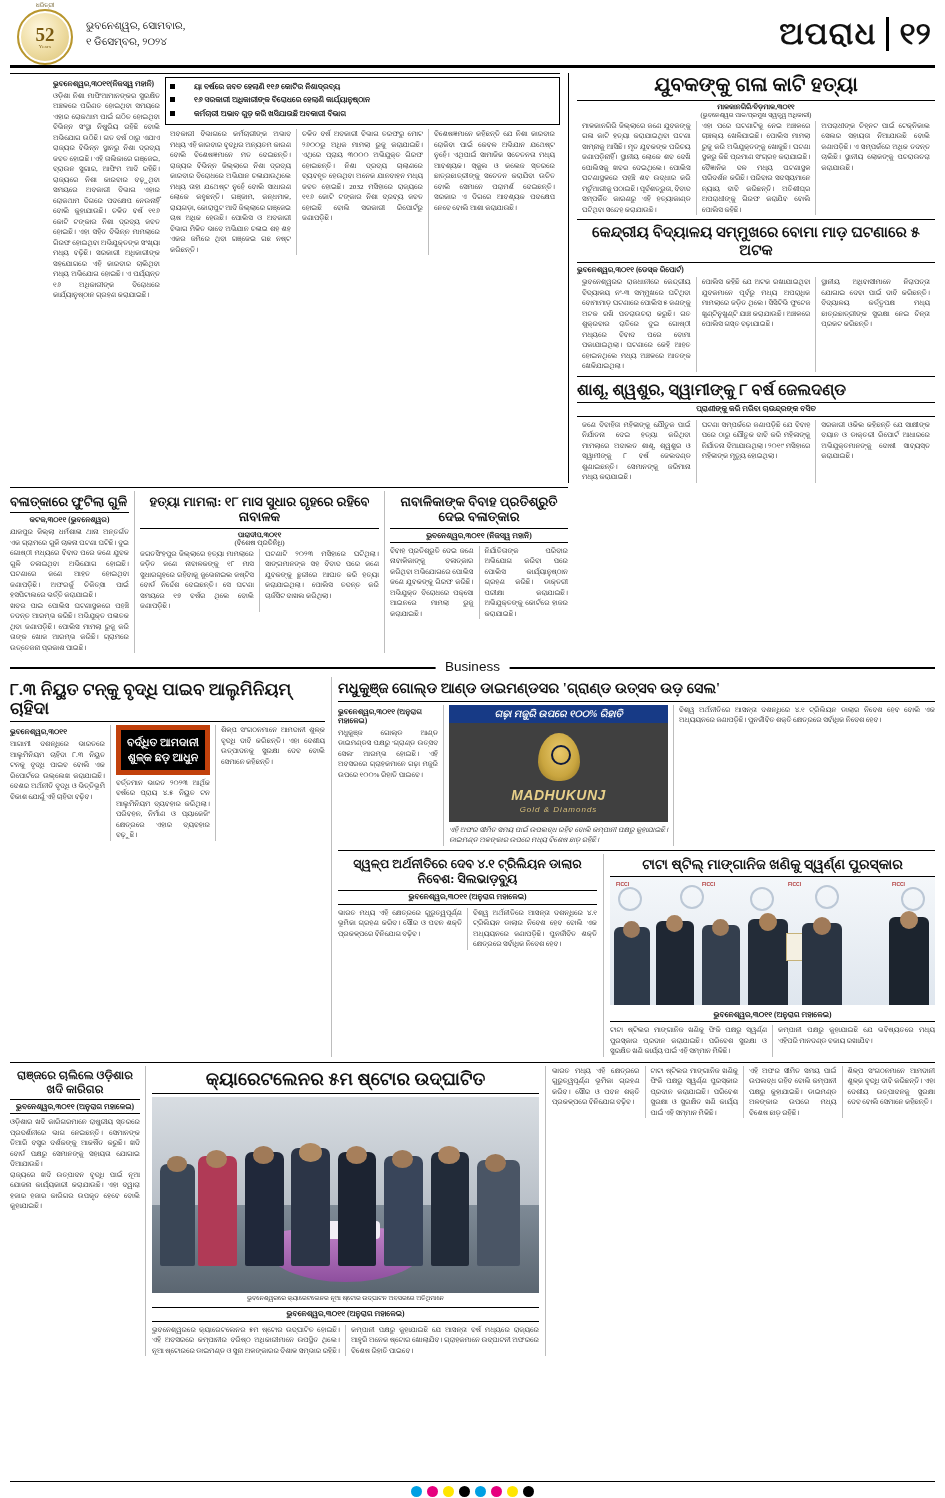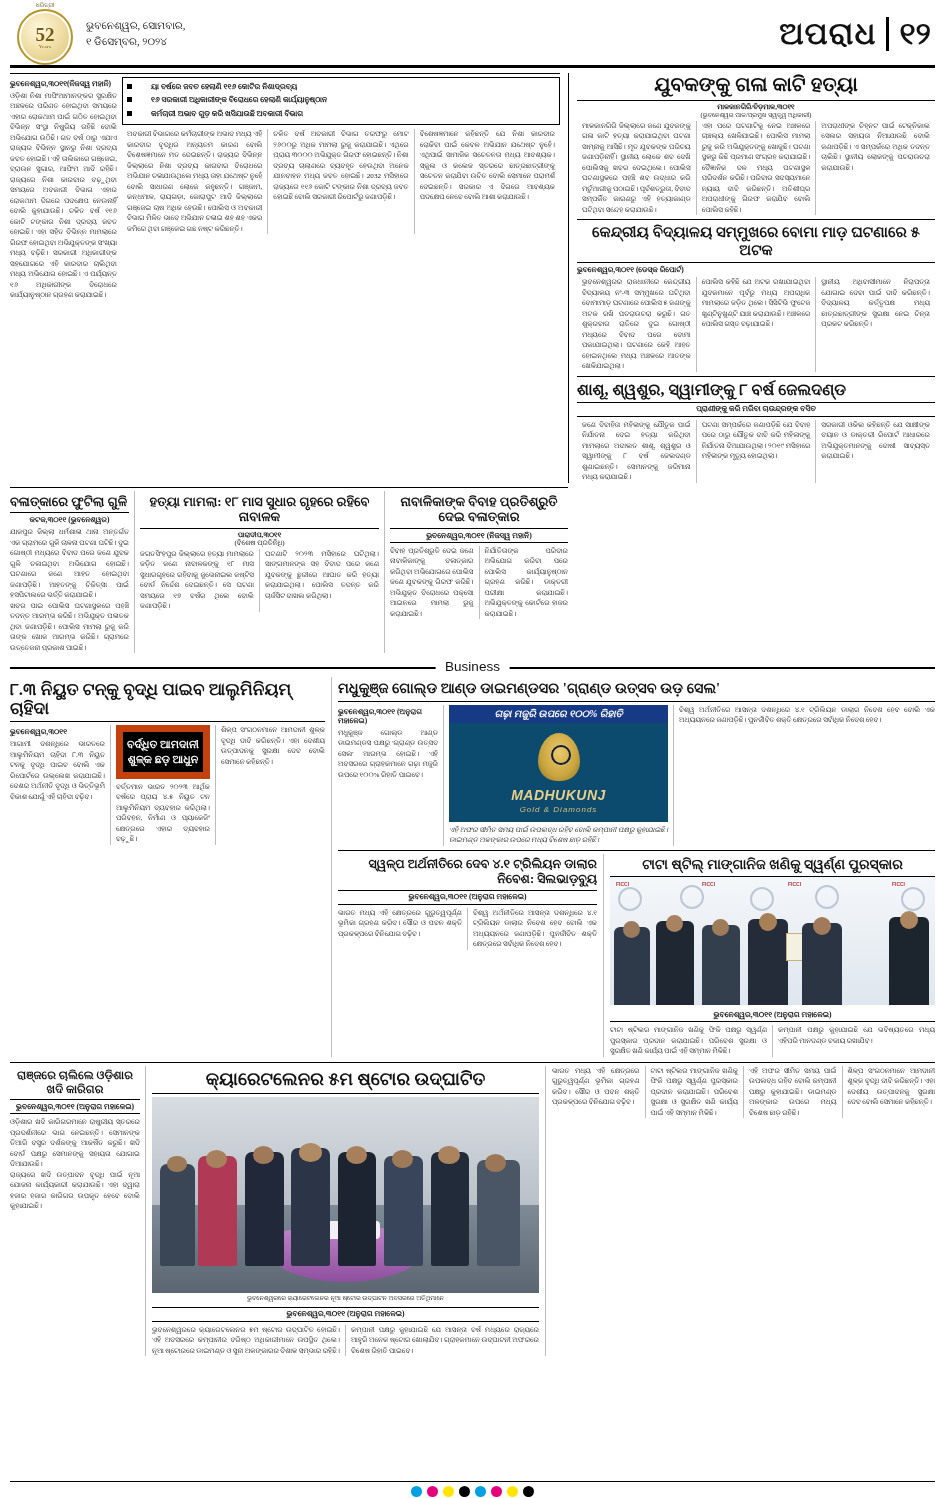--- a/index.html
+++ b/index.html
@@ -42,23 +42,23 @@
   .bullets span.sq{display:inline-block;width:5px;height:5px;background:#000;margin-top:3px;flex:0 0 auto;}
 
   .cols3{display:flex;}
   .cols3 > div{flex:1;padding:0 5px;}
 
   
   .business-band{position:relative;margin:6px 0 2px 0;height:16px;}
   .business-band .line{position:absolute;top:8px;left:0;right:0;border-top:2px solid #000;}
   .business-band .lbl{position:absolute;left:50%;top:0;transform:translateX(-50%);background:#fff;padding:0 10px;font-size:13.5px;font-family:"Liberation Sans",sans-serif;}
 
-  .adbox{border:7px solid #c2410c;background:#000;color:#fff;text-align:center;font-weight:bold;font-size:11px;line-height:1.35;padding:5px 3px;}
-
-  .madhu{background:#0c4a6e;color:#e6c96a;text-align:center;padding:10px 4px 8px 4px;}
+  .adbox{border:5px solid #c2410c;background:#000;color:#fff;text-align:center;font-weight:bold;font-size:11px;line-height:1.35;padding:5px 3px;}
+
+  .madhu{background:#404040;color:#e6c96a;text-align:center;padding:10px 4px 8px 4px;}
   .madhu .logo-m{width:42px;height:48px;margin:0 auto 6px auto;background:radial-gradient(ellipse at 50% 40%, #e9c96b 0%, #c9a53f 60%, #8c6f22 100%);border-radius:50% 50% 45% 45%/60% 60% 40% 40%;position:relative;}
   .madhu .logo-m:after{content:"";position:absolute;left:50%;top:12px;width:16px;height:16px;margin-left:-8px;border:2px solid #101b3d;border-radius:50%;}
   .madhu .m-name{font-size:14px;font-weight:bold;letter-spacing:.5px;color:#e8d08a;font-family:"Liberation Sans",sans-serif;}
   .madhu .m-sub{font-size:8px;letter-spacing:1px;color:#d9bf7b;font-family:"Liberation Sans",sans-serif;margin-top:2px;}
   .gold-strip{background:#173a86;color:#fff;text-align:center;font-size:10px;font-weight:bold;padding:3px 2px;}
 
   
   .photo{position:relative;overflow:hidden;background:#cdd3d8;}
   .caption{font-size:6.3px;text-align:center;padding:1px 2px;line-height:1.3;}
 
@@ -109,21 +109,21 @@
       <div class="bar"></div>
       <div class="pnum">୧୨</div>
     </div>
   </div>
 
   <div class="top">
 
     <div class="left-block">
       <div class="rule"></div>
       <div style="display:flex;margin-top:3px;">
-        <div style="width:112px;padding-right:5px;box-sizing:border-box;">
+        <div style="width:112px;padding-right:5px;box-sizing:border-box;margin-left:43px;">
           <div class="dateline">ଭୁବନେଶ୍ୱର,୩୦୧୧(ନିଜସ୍ୱ ମହାନି)</div>
           <div class="col-text">ଓଡ଼ିଶା ନିଶା ମାଫିଆମାନଙ୍କର ସୁରକ୍ଷିତ ଅଞ୍ଚଳରେ ପରିଣତ ହୋଇଥିବା ସମୟରେ ଏହାର ରୋକଥାମ ପାଇଁ ଗଠିତ ହୋଇଥିବା ବିଭିନ୍ନ ସଂସ୍ଥା ନିଷ୍କ୍ରିୟ ରହିଛି ବୋଲି ଅଭିଯୋଗ ଉଠିଛି। ଗତ ବର୍ଷ ଠାରୁ ଏଯାଏ ରାଜ୍ୟର ବିଭିନ୍ନ ସ୍ଥାନରୁ ନିଶା ଦ୍ରବ୍ୟ ଜବତ ହୋଇଛି। ଏହି ତାଲିକାରେ ଗଞ୍ଜେଇ, ବ୍ରାଉନ ସୁଗାର, ଆଫିମ ଆଦି ରହିଛି। ରାଜ୍ୟରେ ନିଶା କାରବାର ବଢ଼ୁଥିବା ସମୟରେ ଅବକାରୀ ବିଭାଗ ଏହାର ରୋକଥାମ ଦିଗରେ ପଦକ୍ଷେପ ନେଉନାହିଁ ବୋଲି କୁହାଯାଉଛି। ଚଳିତ ବର୍ଷ ୧୧୬ କୋଟି ଟଙ୍କାର ନିଶା ଦ୍ରବ୍ୟ ଜବତ ହୋଇଛି। ଏହା ସହିତ ବିଭିନ୍ନ ମାମଲାରେ ଗିରଫ ହୋଇଥିବା ଅଭିଯୁକ୍ତଙ୍କ ସଂଖ୍ୟା ମଧ୍ୟ ବଢ଼ିଛି। ସରକାରୀ ଅଧିକାରୀଙ୍କ ସହଯୋଗରେ ଏହି କାରବାର ଚାଲିଥିବା ମଧ୍ୟ ଅଭିଯୋଗ ହୋଇଛି। ଏ ପର୍ଯ୍ୟନ୍ତ ୧୬ ଅଧିକାରୀଙ୍କ ବିରୋଧରେ କାର୍ଯ୍ୟାନୁଷ୍ଠାନ ଗ୍ରହଣ କରାଯାଇଛି।</div>
         </div>
         <div style="flex:1;">
           <div class="bullets">
             <div>
                 <span class="sq"></span>
                 <span>ୟା ବର୍ଷରେ ଜବତ ହେଲାଣି ୧୧୬ କୋଟିର ନିଶାଦ୍ରବ୍ୟ</span>
               </div>
             <div>
@@ -185,21 +185,21 @@
       </div>
     </div>
   </div>
 
   <div class="rule" style="margin:4px 0 3px 0;width:558px;"></div>
   <div style="display:flex;width:558px;">
     <div style="width:124px;padding-right:5px;box-sizing:border-box;">
       <div class="head-4">ବଳାତ୍କାରେ ଫୁଟିଲା ଗୁଳି</div>
       <div class="rule"></div>
       <div class="dateline" style="text-align:center;">କଟକ,୩୦୧୧ (ଭୁବନେଶ୍ୱର)</div>
-      <div class="col-text">ଯାଜପୁର ଜିଲ୍ଲା ଧର୍ମଶାଳା ଥାନା ଅନ୍ତର୍ଗତ ଏକ ଗ୍ରାମରେ ଗୁଳି ଚାଳନା ଘଟଣା ଘଟିଛି। ଦୁଇ ଗୋଷ୍ଠୀ ମଧ୍ୟରେ ବିବାଦ ପରେ ଜଣେ ଯୁବକ ଗୁଳି ଚଳାଇଥିବା ଅଭିଯୋଗ ହୋଇଛି। ଘଟଣାରେ ଜଣେ ଆହତ ହୋଇଥିବା ଜଣାପଡ଼ିଛି। ଆହତଙ୍କୁ ଚିକିତ୍ସା ପାଇଁ ହସପିଟାଲରେ ଭର୍ତ୍ତି କରାଯାଇଛି।</div>
+      <div class="col-text">ଯାଜପୁର ଜିଲ୍ଲା ଧର୍ମଶାଳା ଥାନା ଅନ୍ତର୍ଗତ ଏକ ଗ୍ରାମରେ ଗୁଳି ଚାଳନା ଘଟଣା ଘଟିଛି। ଦୁଇ ଗୋଷ୍ଠୀ ମଧ୍ୟରେ ବିବାଦ ପରେ ଜଣେ ଯୁବକ ଗୁଳି ଚଳାଇଥିବା ଅଭିଯୋଗ ହୋଇଛି। ଘଟଣାରେ ଜଣେ ଆହତ ହୋଇଥିବା ଜଣାପଡ଼ିଛି। ଅଫରର୍କୁ ଚିକିତ୍ସା ପାଇଁ ହସପିଟାଲରେ ଭର୍ତ୍ତି କରାଯାଇଛି।</div>
       <div class="col-text">ଖବର ପାଇ ପୋଲିସ ଘଟଣାସ୍ଥଳରେ ପହଞ୍ଚି ତଦନ୍ତ ଆରମ୍ଭ କରିଛି। ଅଭିଯୁକ୍ତ ପଳାତକ ଥିବା ଜଣାପଡ଼ିଛି। ପୋଲିସ ମାମଲା ରୁଜୁ କରି ତାଙ୍କ ଖୋଜ ଆରମ୍ଭ କରିଛି। ଗ୍ରାମରେ ଉତ୍ତେଜନା ପ୍ରକାଶ ପାଇଛି।</div>
     </div>
     <div class="vline" style="width:250px;padding:0 5px;box-sizing:border-box;">
       <div class="head-4" style="text-align:center;font-size:13px;">ହତ୍ୟା ମାମଲା: ୧୮ ମାସ ସୁଧାର ଗୃହରେ ରହିବେ ନାବାଳକ</div>
       <div class="rule"></div>
       <div style="text-align:center;font-size:7px;font-weight:bold;margin:2px 0;">
         <div>ପାରାଦୀପ,୩୦୧୧</div>
         <div style="font-weight:normal;">(ବିଶେଷ ପ୍ରତିନିଧି)</div>
       </div>
       <div style="display:flex;">
@@ -263,21 +263,21 @@
           <div class="col-text" style="margin-top:3px;">ଏହି ଅଫର ସୀମିତ ସମୟ ପାଇଁ ଉପଲବ୍ଧ ରହିବ ବୋଲି କମ୍ପାନୀ ପକ୍ଷରୁ କୁହାଯାଇଛି। ଡାଇମଣ୍ଡ ଅଳଙ୍କାର ଉପରେ ମଧ୍ୟ ବିଶେଷ ଛାଡ଼ ରହିଛି।</div>
         </div>
         <div class="vline" style="flex:1;padding-left:5px;box-sizing:border-box;">
           <div class="col-text">ବିଶ୍ୱ ଅର୍ଥନୀତିରେ ଆସନ୍ତା ଦଶନ୍ଧିରେ ୪.୧ ଟ୍ରିଲିୟନ ଡାଲାର ନିବେଶ ହେବ ବୋଲି ଏକ ଅଧ୍ୟୟନରେ ଜଣାପଡ଼ିଛି। ପୁନର୍ଜୀବିତ ଶକ୍ତି କ୍ଷେତ୍ରରେ ସର୍ବାଧିକ ନିବେଶ ହେବ।</div>
         </div>
       </div>
 
       <div class="rule" style="margin:4px 0 3px 0;"></div>
       <div style="display:flex;">
         <div style="width:265px;padding-right:6px;box-sizing:border-box;">
-          <div class="head-4" style="text-align:right;font-size:12.5px;">ସ୍ୱଳ୍ପ ଅର୍ଥନୀତିରେ ଦେବ ୪.୧ ଟ୍ରିଲିୟନ ଡାଲାର ନିବେଶ: ସିଲଭାଡ଼ବ୍ୟୁ</div>
+          <div class="head-4" style="text-align:center;font-size:12.5px;">ସ୍ୱଳ୍ପ ଅର୍ଥନୀତିରେ ଦେବ ୪.୧ ଟ୍ରିଲିୟନ ଡାଲାର ନିବେଶ: ସିଲଭାଡ଼ବ୍ୟୁ</div>
           <div class="byline">ଭୁବନେଶ୍ୱର,୩୦୧୧ (ଅନୁରାଗ ମହାଳେଇ)</div>
           <div style="display:flex;">
             <div class="col-text" style="flex:1;padding-right:5px;">ଭାରତ ମଧ୍ୟ ଏହି କ୍ଷେତ୍ରରେ ଗୁରୁତ୍ୱପୂର୍ଣ୍ଣ ଭୂମିକା ଗ୍ରହଣ କରିବ। ସୌର ଓ ପବନ ଶକ୍ତି ପ୍ରକଳ୍ପରେ ବିନିଯୋଗ ବଢ଼ିବ।</div>
             <div class="col-text vline" style="flex:1;padding-left:5px;">ବିଶ୍ୱ ଅର୍ଥନୀତିରେ ଆସନ୍ତା ଦଶନ୍ଧିରେ ୪.୧ ଟ୍ରିଲିୟନ ଡାଲାର ନିବେଶ ହେବ ବୋଲି ଏକ ଅଧ୍ୟୟନରେ ଜଣାପଡ଼ିଛି। ପୁନର୍ଜୀବିତ ଶକ୍ତି କ୍ଷେତ୍ରରେ ସର୍ବାଧିକ ନିବେଶ ହେବ।</div>
           </div>
         </div>
         <div class="vline" style="flex:1;padding-left:6px;box-sizing:border-box;">
           <div class="head-4" style="text-align:center;font-size:14px;">ଟାଟା ଷ୍ଟିଲ୍‌ ମାଙ୍ଗାନିଜ ଖଣିକୁ ସ୍ୱର୍ଣ୍ଣ ପୁରସ୍କାର</div>
           <div class="rule"></div>
           <div class="photo p2">

